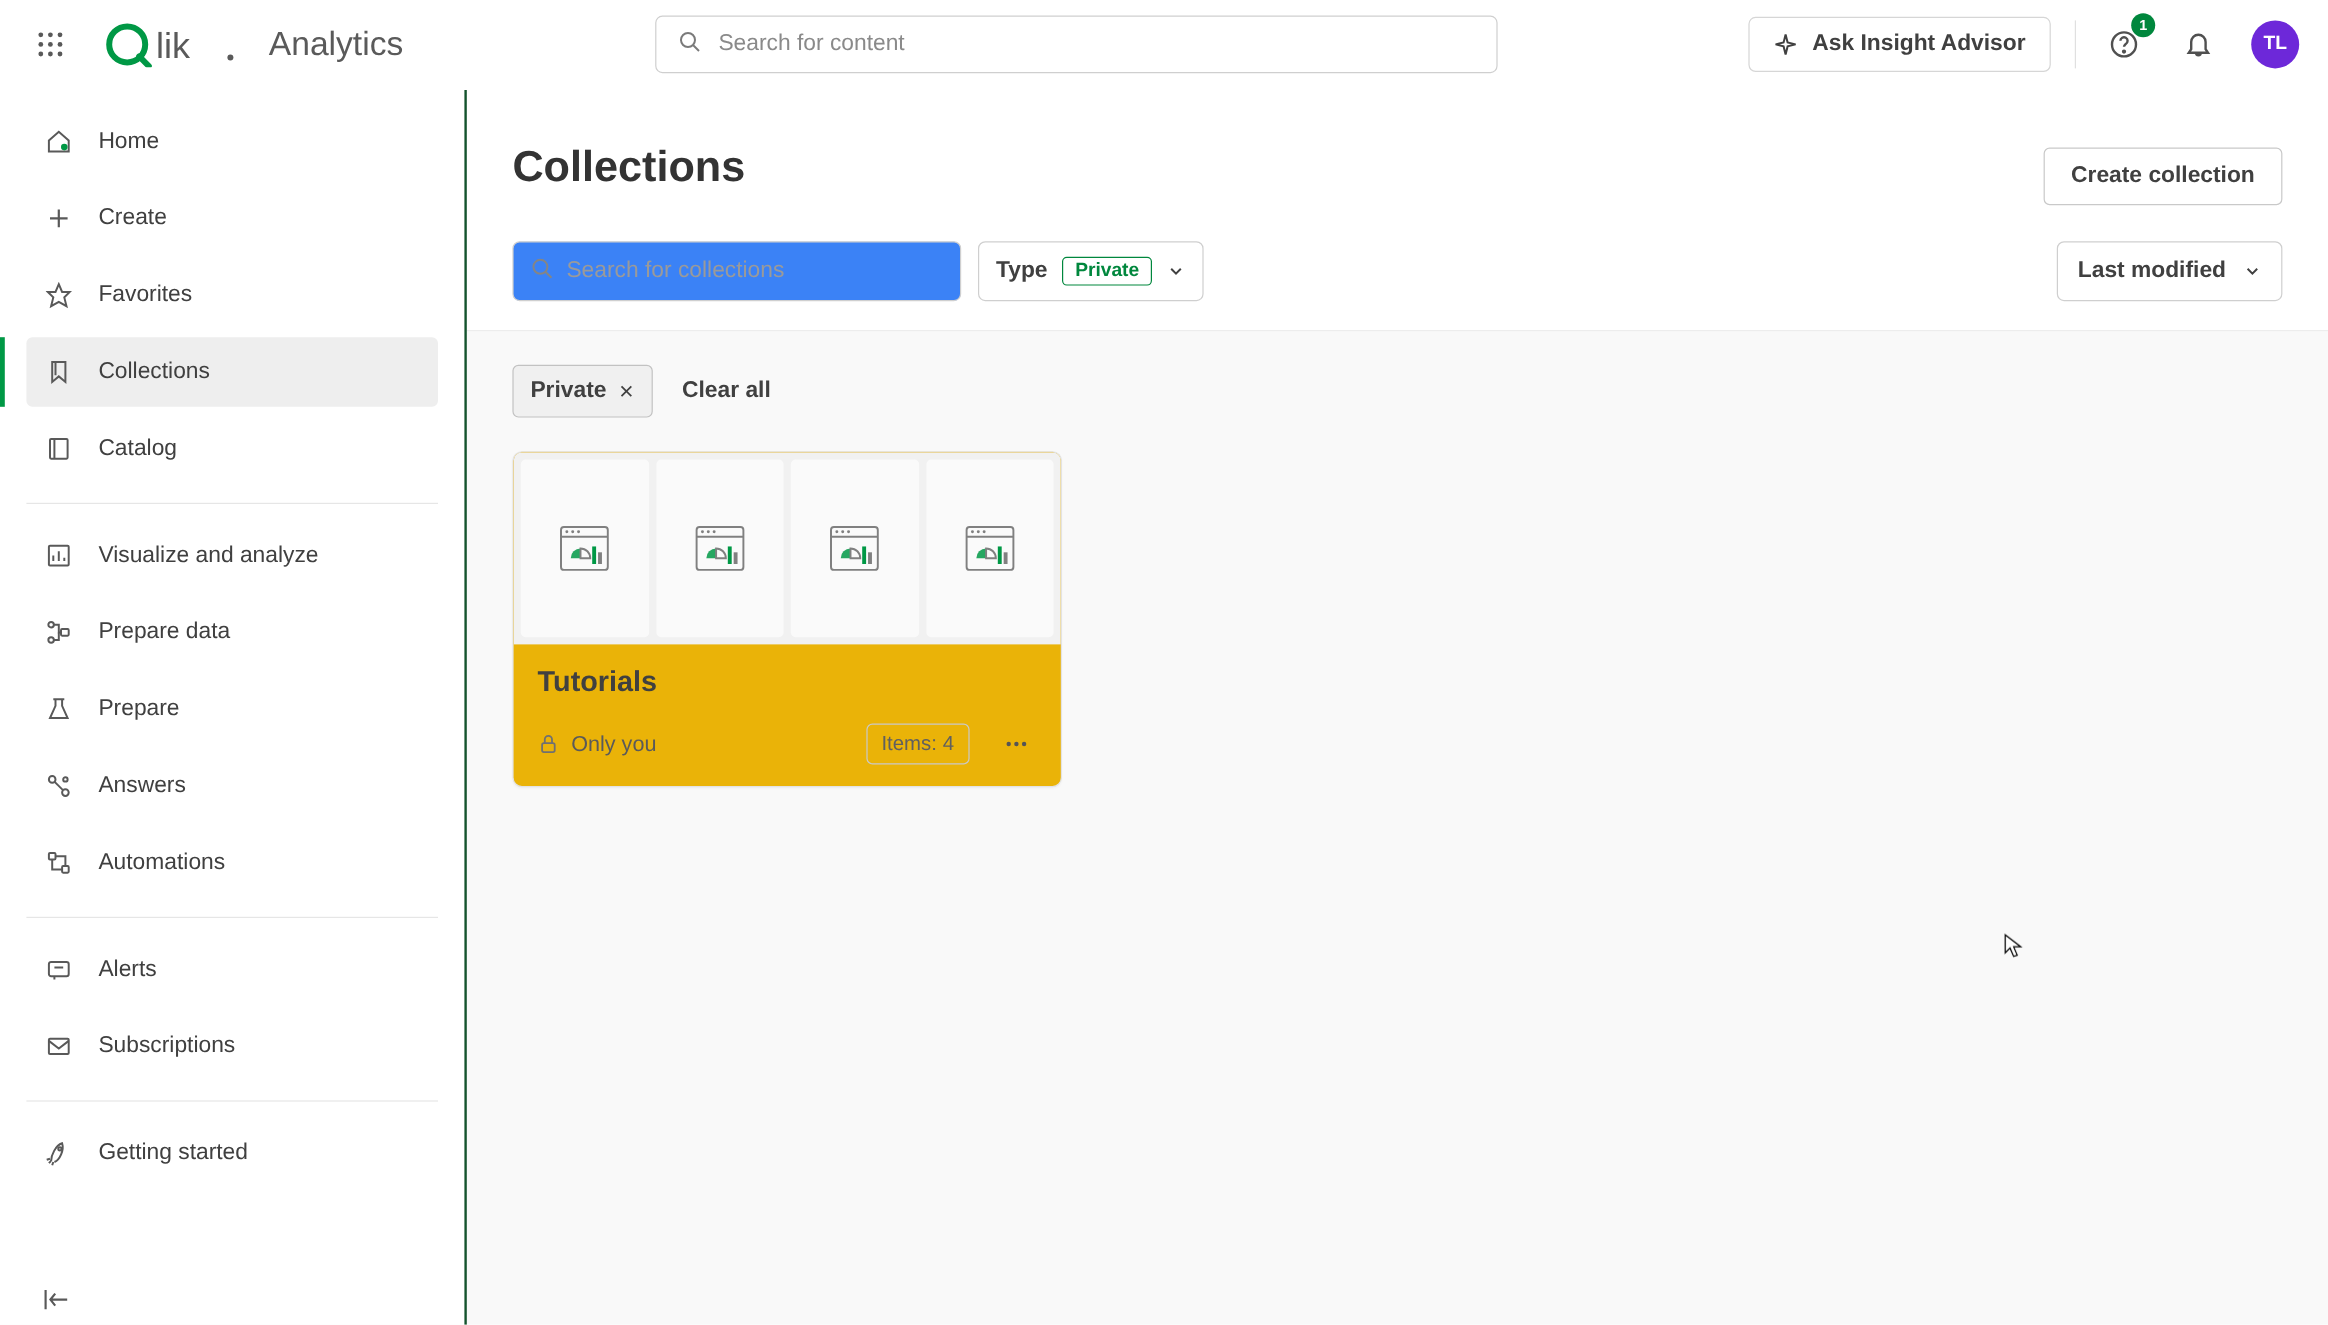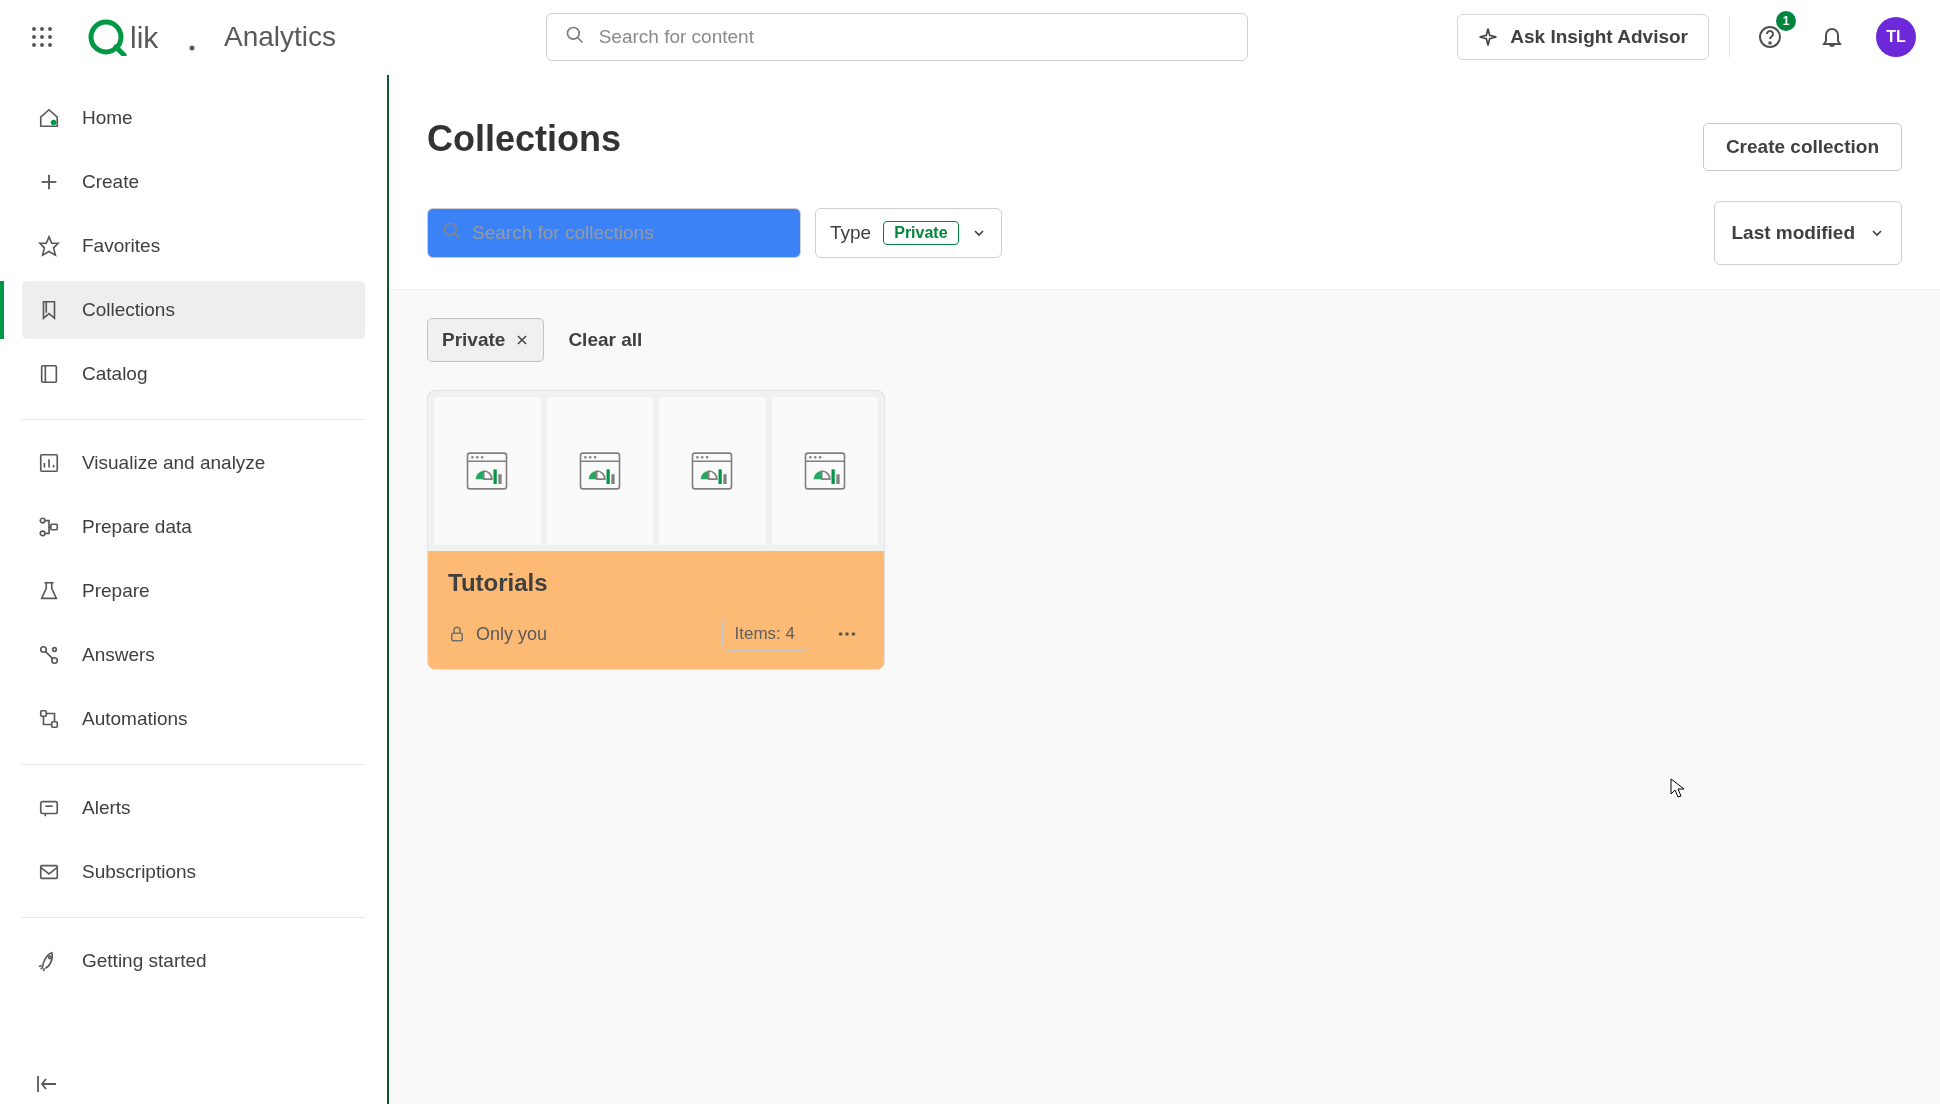--- a/index.html
+++ b/index.html
@@ -195,32 +195,32 @@
     margin-left: 14px;
     height: 50px;
     border: 1px solid #cfcfcf;
     border-radius: 6px;
     display: flex; align-items: center;
     padding: 0 14px;
     gap: 12px;
     cursor: pointer;
     background: #fff;
   }
-  .type-filter .tlabel { font-size: 19px; font-weight: 400; color: #404040; }
+  .type-filter .tlabel { font-size: 19px; font-weight: 700; color: #404040; }
   .type-chip {
     border: 1px solid #00873d;
     color: #00873d;
     font-size: 16px; font-weight: 600;
     padding: 2px 10px;
     border-radius: 4px;
   }
 
   .sort-btn {
     margin-left: auto;
-    height: 64px;
+    height: 50px;
     border: 1px solid #cfcfcf;
     border-radius: 6px;
     display: flex; align-items: center;
     padding: 0 16px;
     gap: 14px;
     cursor: pointer; background: #fff;
     font-size: 19px; font-weight: 600;
     color: #404040;
   }
 
@@ -239,21 +239,21 @@
     display: flex; align-items: center; gap: 10px;
     padding: 0 14px; height: 44px;
     font-size: 19px; font-weight: 600; color: #404040;
     cursor: pointer;
   }
   .clear-all { font-size: 19px; font-weight: 700; color: #404040; cursor: pointer; }
 
   
   .card {
     width: 458px;
-    background: #fdba74;
+    background: #eab308;
     border: 1px solid #e3e3e3;
     border-radius: 8px;
     overflow: hidden;
     box-shadow: 0 1px 2px rgba(0,0,0,0.03);
   }
   .thumb-row {
     display: flex; gap: 6px;
     padding: 6px;
     background: #f1f1f1;
   }

